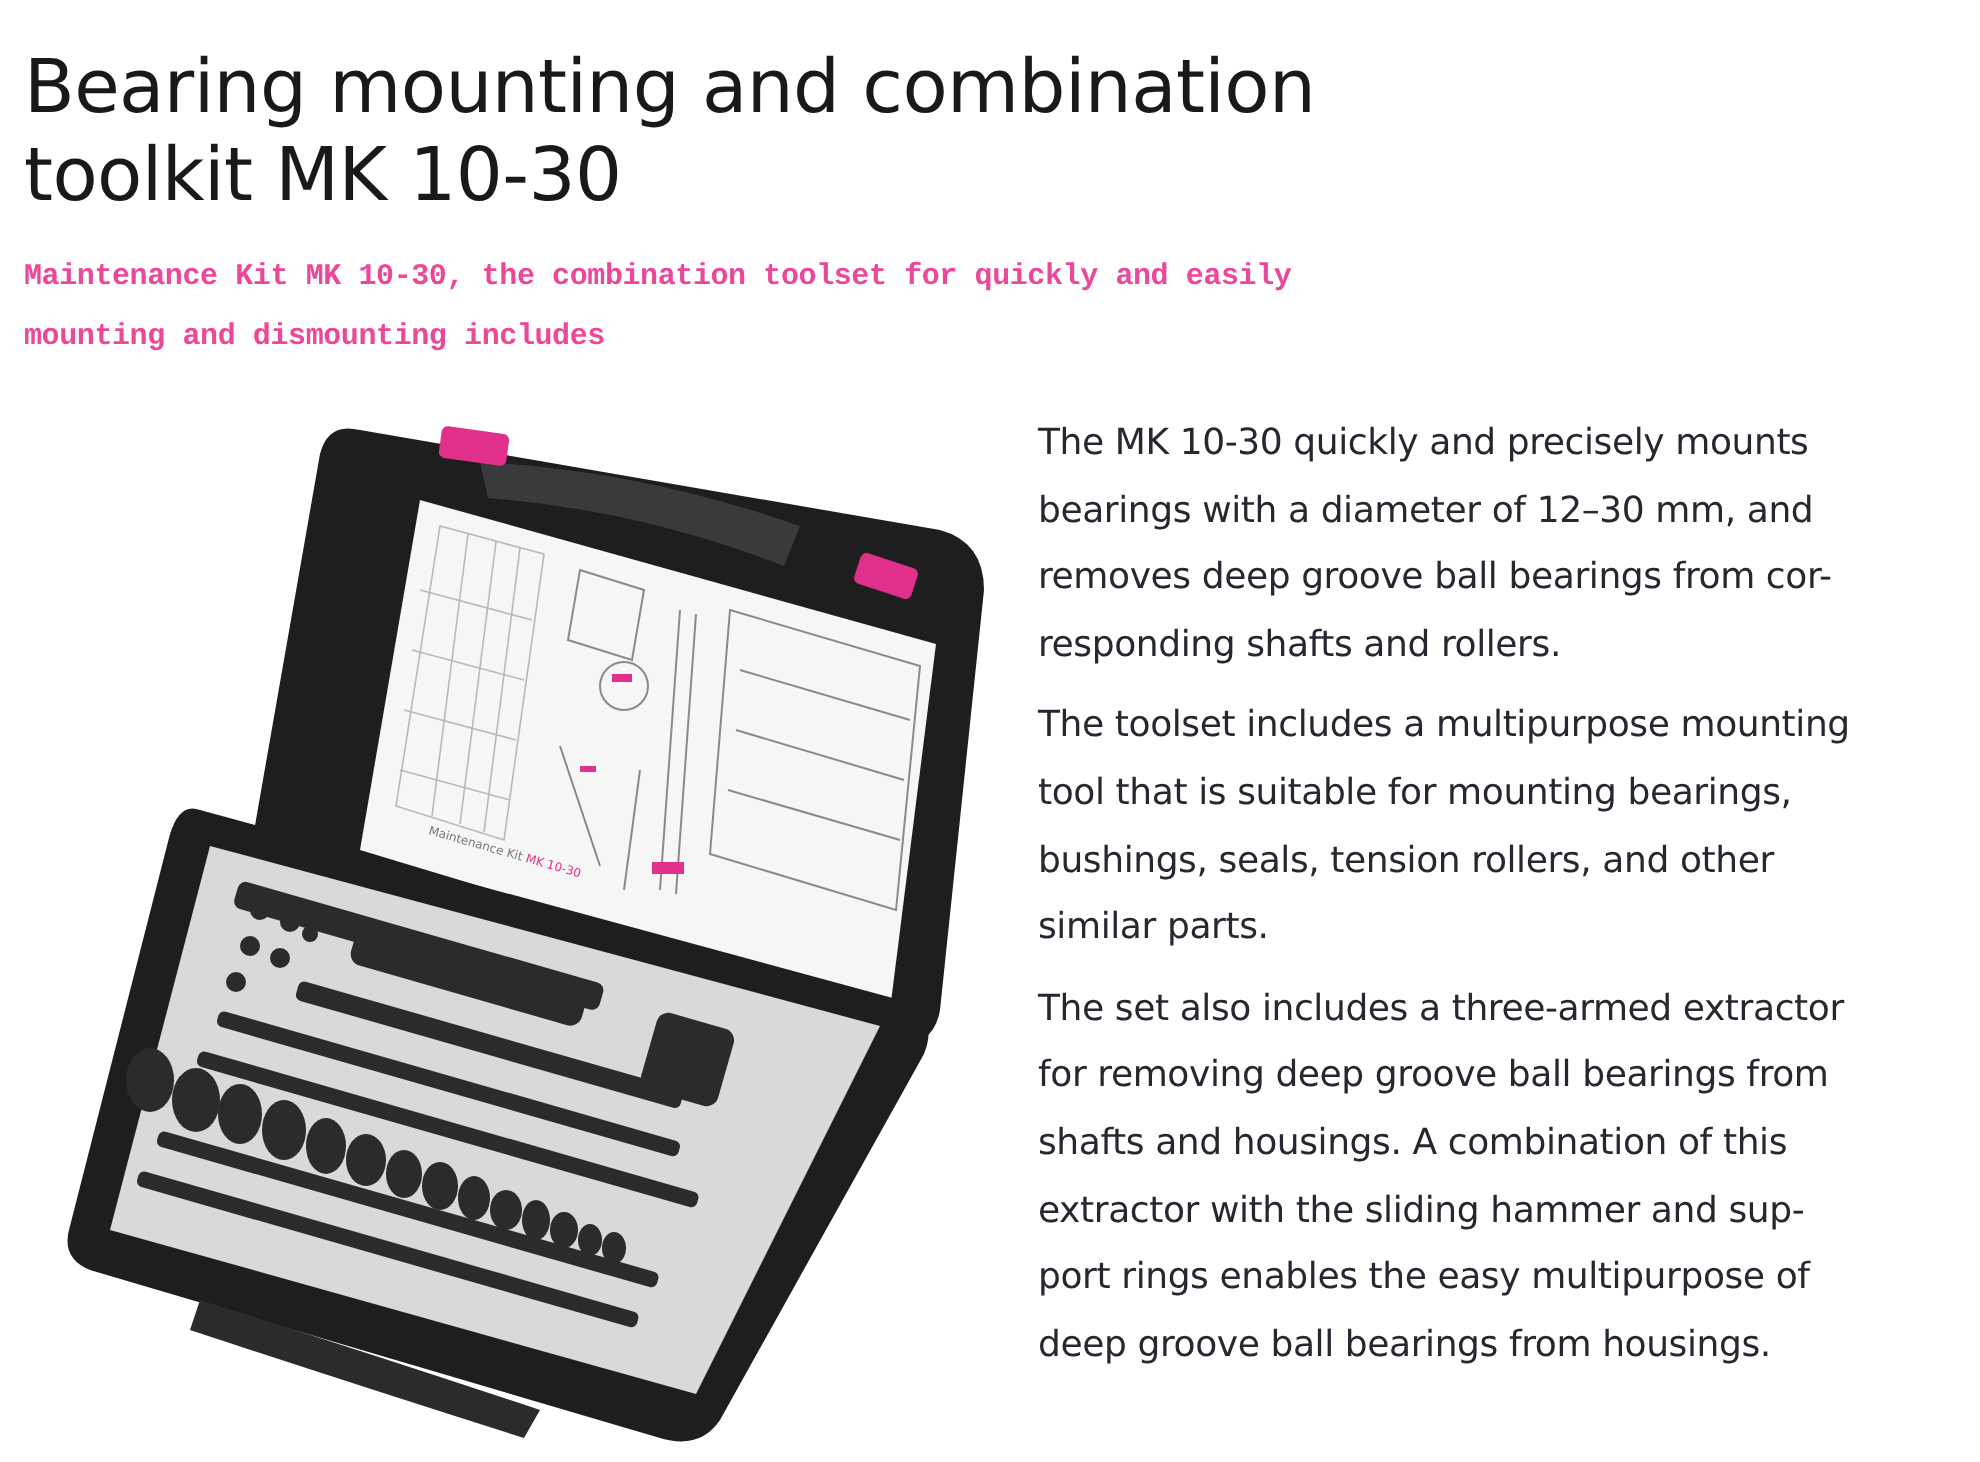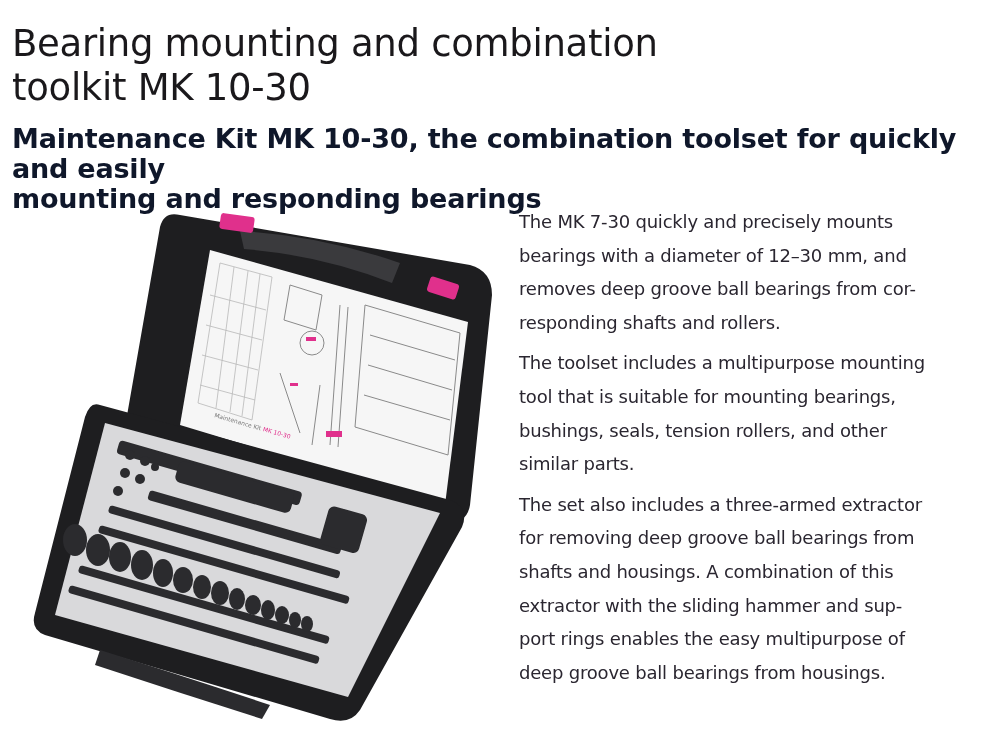--- a/index.html
+++ b/index.html
@@ -1,36 +1,36 @@
 <!DOCTYPE html>
 <html><head>
 <meta charset="utf-8">
 <style>
   html, body { margin:0; padding:0; background:#ffffff; }
   body { width:990px; height:731px; position:relative; overflow:hidden;
          font-family:"DejaVu Sans", sans-serif; color:#1c1a1e; }
   .title { position:absolute; left:12px; top:22px; margin:0; font-weight:400;
            font-size:37px; line-height:44px; letter-spacing:-0.3px; color:#1a181b; width:720px; }
   .subtitle { position:absolute; left:12px; top:124px; margin:0; font-weight:700;
-              font-size:27px; line-height:30px; color:#0f172a; width:960px; letter-spacing:-0.2px; }
+              font-size:15px; line-height:30px; color:#ec4899; width:960px; letter-spacing:-0.2px;font-family:Liberation Mono, monospace; }
   .body-text { position:absolute; left:519px; top:205px; width:462px; }
   .body-text p { margin:0 0 7px 0; font-size:18px; line-height:33.6px; color:#2a2630; letter-spacing:-0.2px; }
   .product-image { position:absolute; left:30px; top:205px; width:475px; height:520px; }
 </style>
 </head>
 <body>
 
 <h1 class="title">
   <span>Bearing mounting and combination</span><br>
   <span>toolkit MK 10-30</span>
 </h1>
 
 <h2 class="subtitle">
   <span>Maintenance Kit MK 10-30, the combination toolset for quickly and easily</span><br>
-  <span>mounting and responding bearings</span>
+  <span>mounting and dismounting includes</span>
 </h2>
 
 <div class="product-image">
   <svg width="475" height="520" viewBox="0 0 475 520" xmlns="http://www.w3.org/2000/svg">
 
     <path d="M150 10 L440 60 Q462 66 462 90 L440 300 Q437 318 418 318 L110 245 Q92 240 95 222 L130 22 Q134 6 150 10 Z" fill="#1e1e20"></path>
 
     <path d="M210 26 Q290 30 370 58 L362 78 Q290 50 214 44 Z" fill="#3a3a3d"></path>
 
     <rect x="190" y="10" width="34" height="16" rx="3" fill="#e0308c" transform="rotate(8 207 18)"></rect>
@@ -106,21 +106,21 @@
       <circle cx="125" cy="262" r="4"></circle>
         <circle cx="88" cy="286" r="5"></circle>
     </g>
 
     <path d="M70 445 Q150 470 240 500 L232 514 Q150 488 65 460 Z" fill="#2b2b2e"></path>
   </svg>
 </div>
 
 <div class="body-text">
   <p>
-    <span>The MK 7-30 quickly and precisely mounts</span><br>
+    <span>The MK 10-30 quickly and precisely mounts</span><br>
     <span>bearings with a diameter of 12–30 mm, and</span><br>
     <span>removes deep groove ball bearings from cor-</span><br>
     <span>responding shafts and rollers.</span>
   </p>
   <p>
     <span>The toolset includes a multipurpose mounting</span><br>
     <span>tool that is suitable for mounting bearings,</span><br>
     <span>bushings, seals, tension rollers, and other</span><br>
     <span>similar parts.</span>
   </p>

